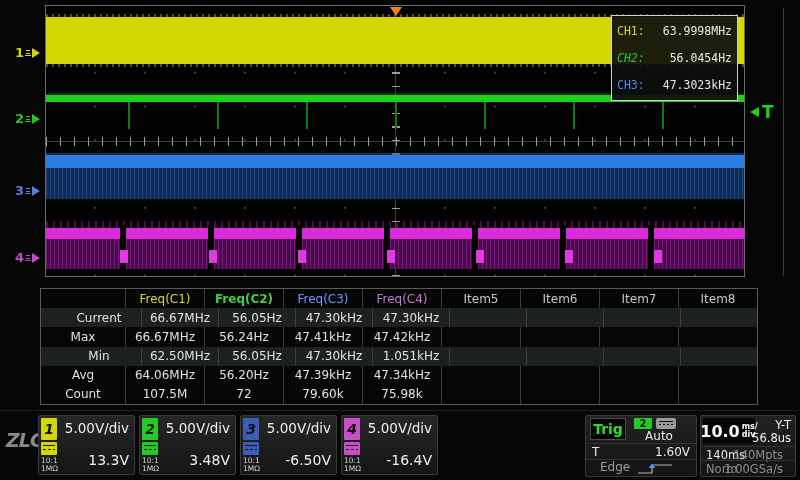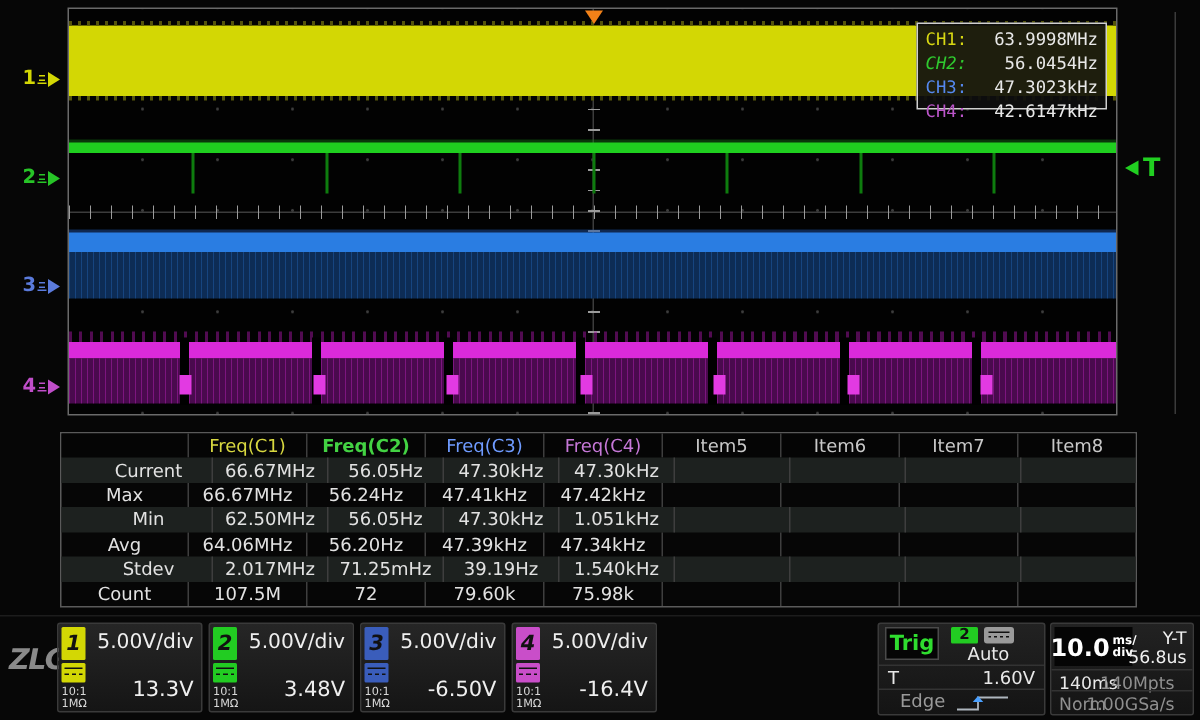--- a/index.html
+++ b/index.html
@@ -64,21 +64,21 @@
   .m1 { top:44px; color:#d3d704; } .m2 { top:110px; color:#27c427; }
   .m3 { top:182px; color:#5b7bdc; } .m4 { top:249px; color:#c04ec9; }
 
   
   .tmark { position:absolute; left:750px; top:102px; display:flex; align-items:center; gap:3px;
     color:#21cf21; font-size:17px; font-weight:bold; }
   .tmark .arrl { width:0; height:0; border-top:5px solid transparent;
     border-bottom:5px solid transparent; border-right:9px solid #21cf21; }
 
   
-  .freqbox { position:absolute; left:611px; top:15px; width:127px; height:58px;
+  .freqbox { position:absolute; left:611px; top:15px; width:127px; height:86px;
     background:rgba(14,14,14,.92); border:1px solid #cfcfcf; padding:2px 5px;
     display:flex; flex-direction:column; justify-content:space-around;
     font-family:"DejaVu Sans Mono", monospace; font-size:11.5px; }
   .freqrow { display:flex; justify-content:space-between; line-height:16px; }
   .freqrow .fv { color:#e8e8e8; }
   .fc1 { color:#d8d813; } .fc2 { color:#2fc92f;font-style:italic; } .fc3 { color:#5588ee; } .fc4 { color:#bb55c9; }
 
   
   .mtable { position:absolute; left:40px; top:288px; width:718px; height:117px;
     border:1px solid #5a5a5a; display:flex; flex-direction:column; font-size:12px; color:#e2e2e2; }
@@ -212,24 +212,20 @@
       <span class="fv">63.9998MHz</span>
     </div>
     <div class="freqrow">
       <span class="fc2">CH2:</span>
       <span class="fv">56.0454Hz</span>
     </div>
     <div class="freqrow">
       <span class="fc3">CH3:</span>
       <span class="fv">47.3023kHz</span>
     </div>
-    <div class="freqrow">
-      <span class="fc4">CH4:</span>
-      <span class="fv">42.6147kHz</span>
-    </div>
   </div>
 
   <div class="mtable">
     <div class="trow thead">
       <div class="tcell tlabel"></div>
       <div class="tcell hc1">Freq(C1)</div>
       <div class="tcell hc2">Freq(C2)</div>
       <div class="tcell hc3">Freq(C3)</div>
       <div class="tcell hc4">Freq(C4)</div>
       <div class="tcell hitem">Item5</div>
@@ -274,31 +270,20 @@
       <div class="tcell tlabel">Avg</div>
       <div class="tcell">64.06MHz</div>
       <div class="tcell">56.20Hz</div>
       <div class="tcell">47.39kHz</div>
       <div class="tcell">47.34kHz</div>
       <div class="tcell"></div>
       <div class="tcell"></div>
       <div class="tcell"></div>
       <div class="tcell"></div>
     </div>
-    <div class="trow stripe">
-      <div class="tcell tlabel">Stdev</div>
-      <div class="tcell">2.017MHz</div>
-      <div class="tcell">71.25mHz</div>
-      <div class="tcell">39.19Hz</div>
-      <div class="tcell">1.540kHz</div>
-      <div class="tcell"></div>
-      <div class="tcell"></div>
-      <div class="tcell"></div>
-      <div class="tcell"></div>
-    </div>
     <div class="trow">
       <div class="tcell tlabel">Count</div>
       <div class="tcell">107.5M</div>
       <div class="tcell">72</div>
       <div class="tcell">79.60k</div>
       <div class="tcell">75.98k</div>
       <div class="tcell"></div>
       <div class="tcell"></div>
       <div class="tcell"></div>
       <div class="tcell"></div>

